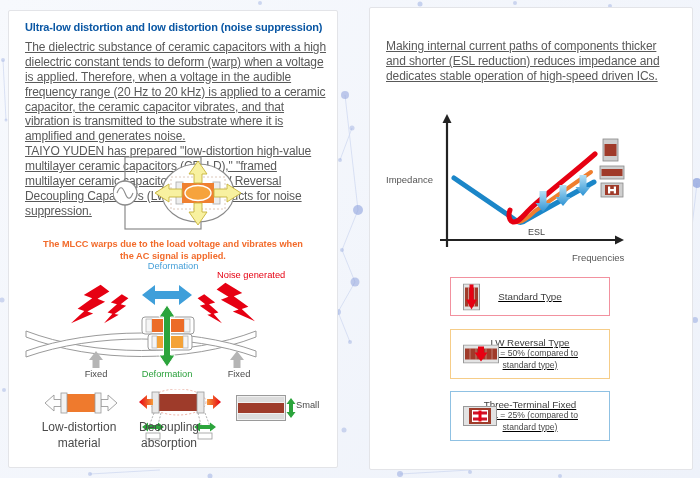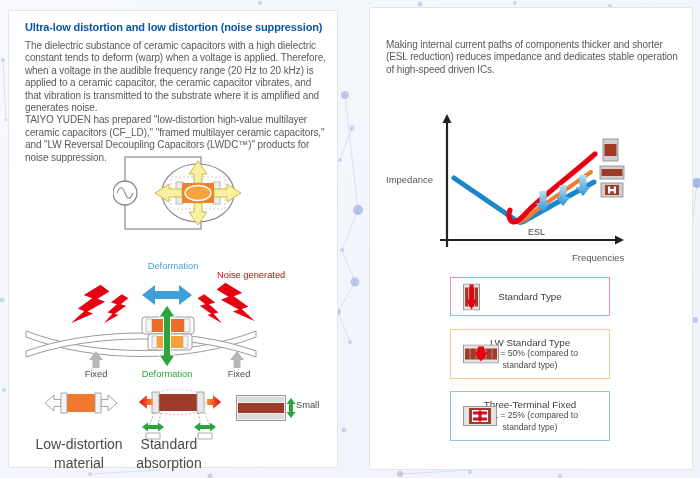--- a/index.html
+++ b/index.html
@@ -4,39 +4,39 @@
 <style>
   html,body{margin:0;padding:0;}
   body{width:700px;height:478px;overflow:hidden;font-family:"Liberation Sans",sans-serif;
        background:linear-gradient(135deg,#f7f9fd 0%,#eef2fa 100%);position:relative;}
   #bg-decor{position:absolute;left:0;top:0;z-index:0;}
   .card{position:absolute;background:#fff;border:1px solid #e3e4e8;border-radius:2px;z-index:1;}
   .card.left{left:8px;top:10px;width:328px;height:456px;}
   .card.right{left:369px;top:7px;width:322px;height:461px;}
   .card h2{position:absolute;left:16px;top:10px;right:12px;margin:0;font-size:11px;font-weight:bold;
            color:#0a57a4;letter-spacing:-0.15px;}
-  .body-text{position:absolute;left:16px;margin:0;font-size:10px;color:#595959;line-height:1.24;
-             letter-spacing:-0.1px;}
+  .body-text{position:absolute;left:16px;margin:0;font-size:12px;color:#595959;line-height:1.24;
+             letter-spacing:-0.1px;text-decoration:underline;}
   .card.left .body-text{top:29px;width:302px;}
   .card.right .body-text{top:31px;width:292px;}
   .abs{position:absolute;}
   .warp-caption{position:absolute;left:0;right:0;top:228px;text-align:center;font-size:9.2px;
                 font-weight:bold;color:#f26b2b;line-height:1.3;}
   .warp-caption span{display:inline-block;max-width:276px;}
   .lbl{position:absolute;font-size:9.3px;color:#4a4a4a;text-align:center;}
   .deform-top{left:0;right:0;top:250px;text-align:center;color:#459fd8;}
   .noise-lbl{left:208px;top:259px;color:#e60012;}
   .fixed-l{left:52px;top:358px;width:70px;text-align:center;}
   .deform-b{left:113px;top:358px;width:90px;text-align:center;color:#2ba13c;}
   .fixed-r{left:195px;top:358px;width:70px;text-align:center;}
   .small-lbl{left:287px;top:389px;}
-  .cap-label{position:absolute;top:424px;width:90px;text-align:center;font-size:14px;
+  .cap-label{position:absolute;top:408px;width:90px;text-align:center;font-size:12px;
              color:#4a4a4a;line-height:1.35;}
   .cap-label.l1{left:25px;} .cap-label.l2{left:115px;} .cap-label.l3{left:200px;}
-  .type-box{position:absolute;left:80px;width:158px;background:#fff;display:flex;align-items:center;}
+  .type-box{position:absolute;left:80px;width:158px;background:#fff;display:flex;align-items:center;text-decoration:underline;}
   .type-box svg{position:absolute;left:12px;top:50%;transform:translateY(-50%);}
   .type-text{width:100%;text-align:center;}
   .type-name{font-size:9.8px;color:#3f3f3f;}
   .type-detail{font-size:8.6px;color:#4a4a4a;line-height:1.3;max-width:120px;margin:0 auto;}
   .box-standard{top:269px;height:37px;border:1.5px solid #f2919f;}
   .box-lw{top:321px;height:48px;border:1.5px solid #f6cd88;}
   .box-three{top:383px;height:48px;border:1.5px solid #8fc1e3;}
   text{font-family:"Liberation Sans",sans-serif;}
 </style>
 </head>
@@ -101,20 +101,21 @@
     <rect x="69" y="36" width="32" height="20" fill="#ef8030"></rect>
     <ellipse cx="85" cy="46" rx="13" ry="7.5" fill="#f6a33c" stroke="#ffffff" stroke-width="1.4"></ellipse>
     <g fill="#f8f1a0" stroke="#c6b23a" stroke-width="0.9">
       <polygon points="81,36 81,27 76,27 85,14 94,27 89,27 89,36"></polygon>
       <polygon points="81,56 81,65 76,65 85,78 94,65 89,65 89,56"></polygon>
       <polygon points="69,42 56,42 56,37 42,46 56,55 56,50 69,50"></polygon>
       <polygon points="101,42 114,42 114,37 128,46 114,55 114,50 101,50"></polygon>
     </g>
   </svg>
 
+  <div class="warp-caption"><span>The MLCC warps due to the load voltage and vibrates when the AC signal is applied.</span></div>
   <div class="lbl deform-top">Deformation</div>
   <div class="lbl noise-lbl">Noise generated</div>
 
   <svg class="abs" style="left:15px;top:264px;" width="240" height="100" viewBox="0 0 240 100">
     <defs>
       <path id="bolt" d="M12,0 L23,2 L16,14 L24,13 L13,30 L19,29 L4,48 L10,31 L3,32 L11,16 L2,17 Z"></path>
     </defs>
 
     <g stroke="#9a9a9a" stroke-width="1" fill="#ffffff">
       <path d="M2,56 C70,82 165,82 232,56 L232,62 C165,88 70,88 2,62 Z"></path>
@@ -195,21 +196,21 @@
   <svg class="abs" style="left:227px;top:384px;" width="62" height="28" viewBox="0 0 62 28">
     <rect x="0.5" y="0.5" width="49" height="25" fill="#f0f0f0" stroke="#9a9a9a"></rect>
     <rect x="2" y="2" width="46" height="5" fill="#dcdcdc"></rect>
     <rect x="2" y="19" width="46" height="5" fill="#dcdcdc"></rect>
     <rect x="2" y="8" width="46" height="10" fill="#9e3b2a"></rect>
     <polygon points="55,3 59.5,9 57,9 57,17 59.5,17 55,23 50.5,17 53,17 53,9 50.5,9" fill="#2ca43c"></polygon>
   </svg>
   <div class="lbl small-lbl">Small</div>
 
   <div class="cap-label l1">Low-distortion material</div>
-  <div class="cap-label l2">Standard absorption</div>
+  <div class="cap-label l2">Decoupling absorption</div>
 </section>
 
 <section class="card right">
   <p class="body-text">Making internal current paths of components thicker and shorter (ESL reduction) reduces impedance and dedicates stable operation of high-speed driven ICs.</p>
 
   <svg class="abs" style="left:10px;top:105px;" width="250" height="155" viewBox="0 0 250 155">
     <defs>
       <linearGradient id="bluearrow" x1="0" y1="0" x2="0" y2="1">
         <stop offset="0" stop-color="#b5e0f5"></stop>
           <stop offset="1" stop-color="#2d93d4"></stop>
@@ -276,21 +277,21 @@
       <rect x="2" y="4" width="32" height="11" fill="#a03b2a"></rect>
       <g stroke="rgba(255,255,255,0.35)" stroke-width="1">
         <line x1="7" y1="4" x2="7" y2="15"></line>
           <line x1="13" y1="4" x2="13" y2="15"></line>
         <line x1="23" y1="4" x2="23" y2="15"></line>
           <line x1="29" y1="4" x2="29" y2="15"></line>
       </g>
       <polygon points="15,2 21,2 21,8 24.5,8 18,17 11.5,8 15,8" fill="#e60012"></polygon>
     </svg>
     <div class="type-text">
-      <div class="type-name">LW Standard Type</div>
+      <div class="type-name">LW Reversal Type</div>
       <div class="type-detail">ESL = 50% (compared to standard type)</div>
     </div>
   </div>
 
   <div class="type-box box-three">
     <svg width="34" height="20" viewBox="0 0 34 20">
       <rect x="0.5" y="0.5" width="33" height="19" fill="#e3e3e3" stroke="#999999"></rect>
       <rect x="6" y="2" width="22" height="16" fill="#a03b2a"></rect>
       <rect x="9" y="4" width="16" height="12" fill="#ffffff"></rect>
       <rect x="10" y="5.5" width="14" height="3" fill="#cf1126"></rect>

